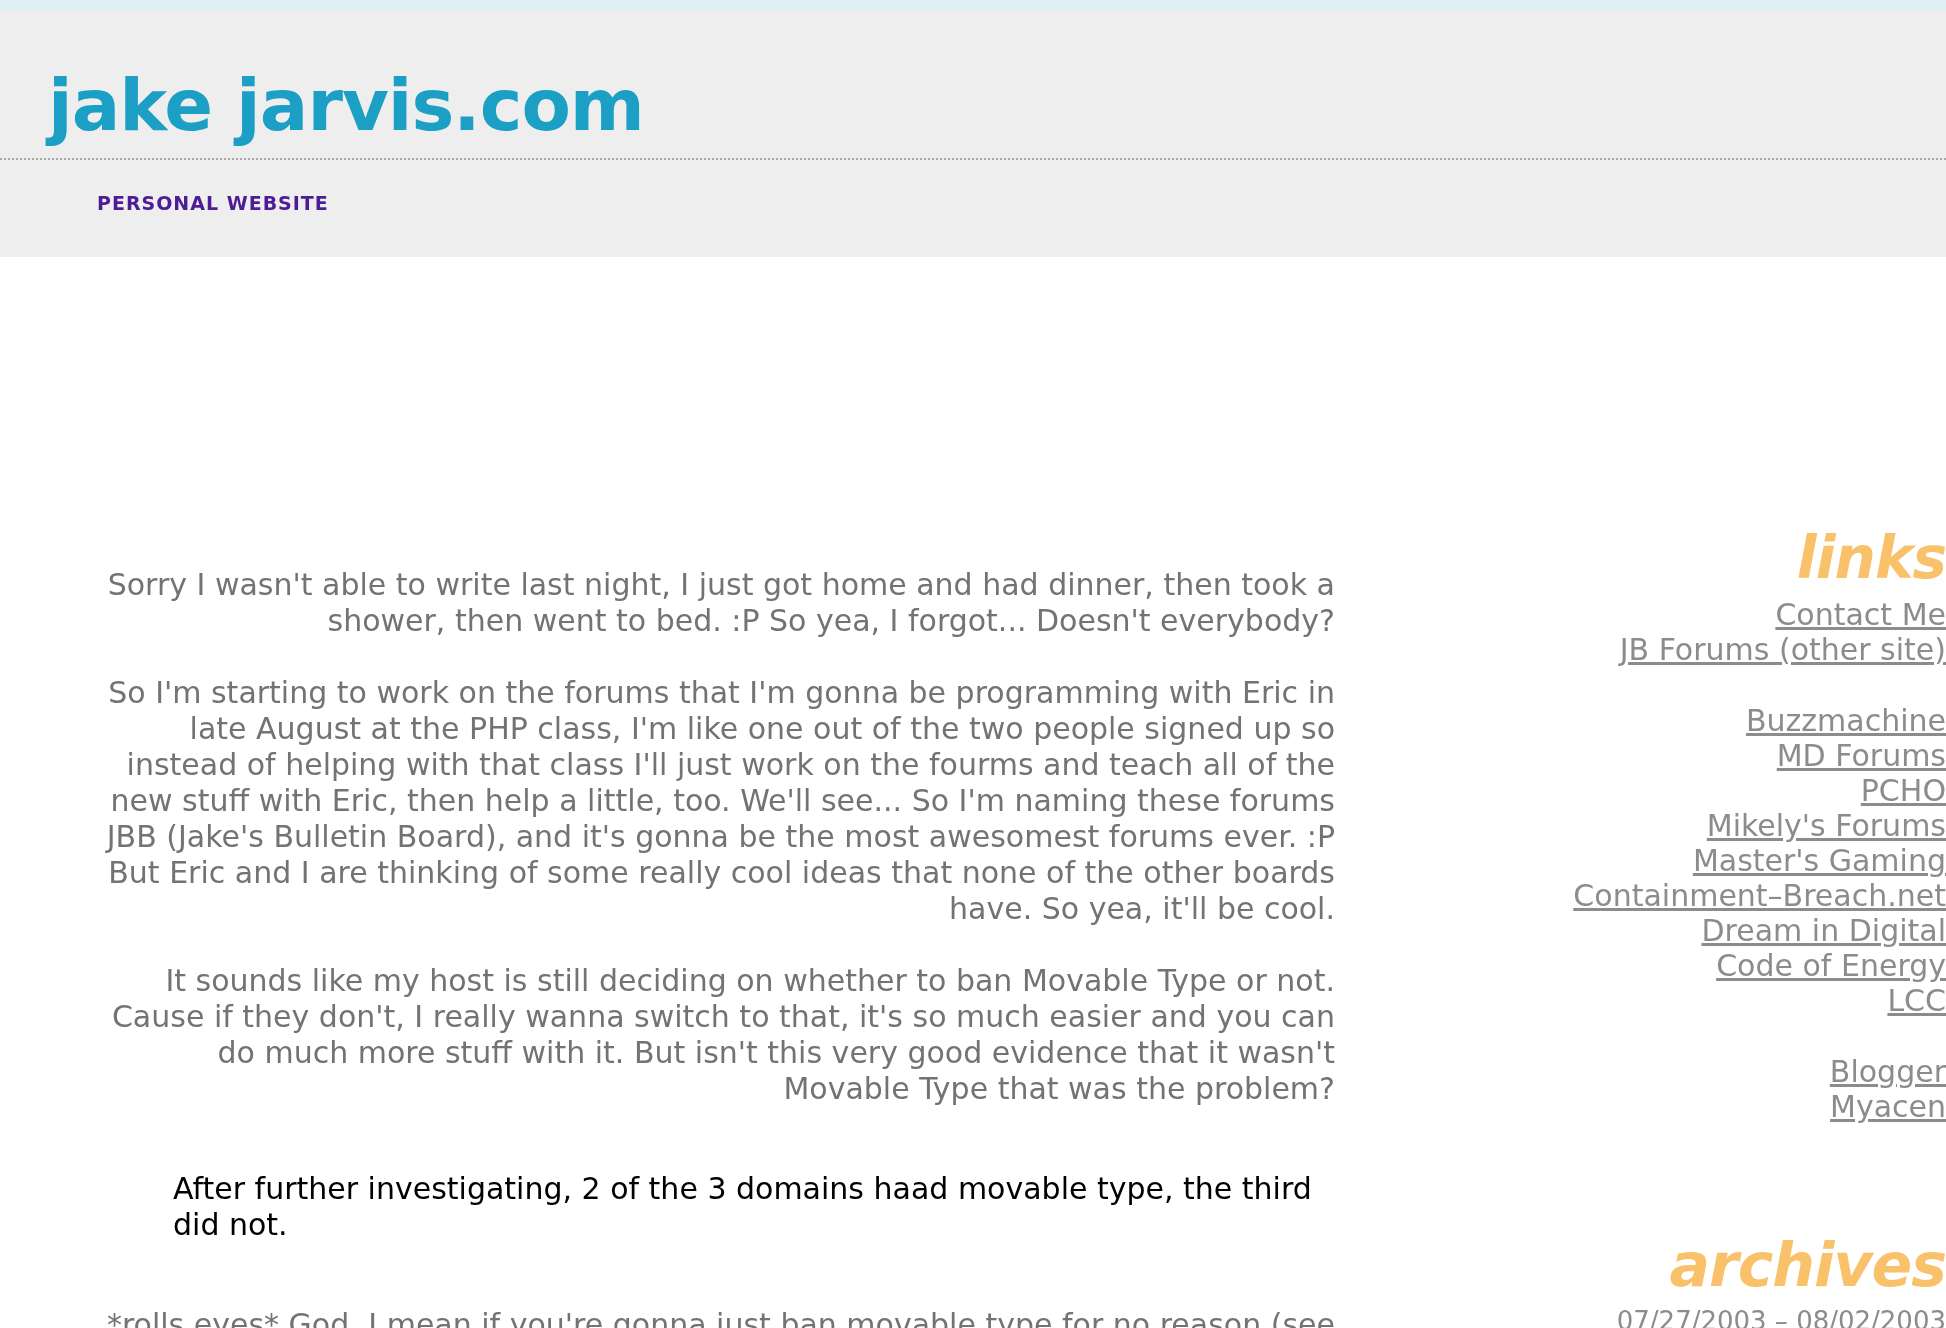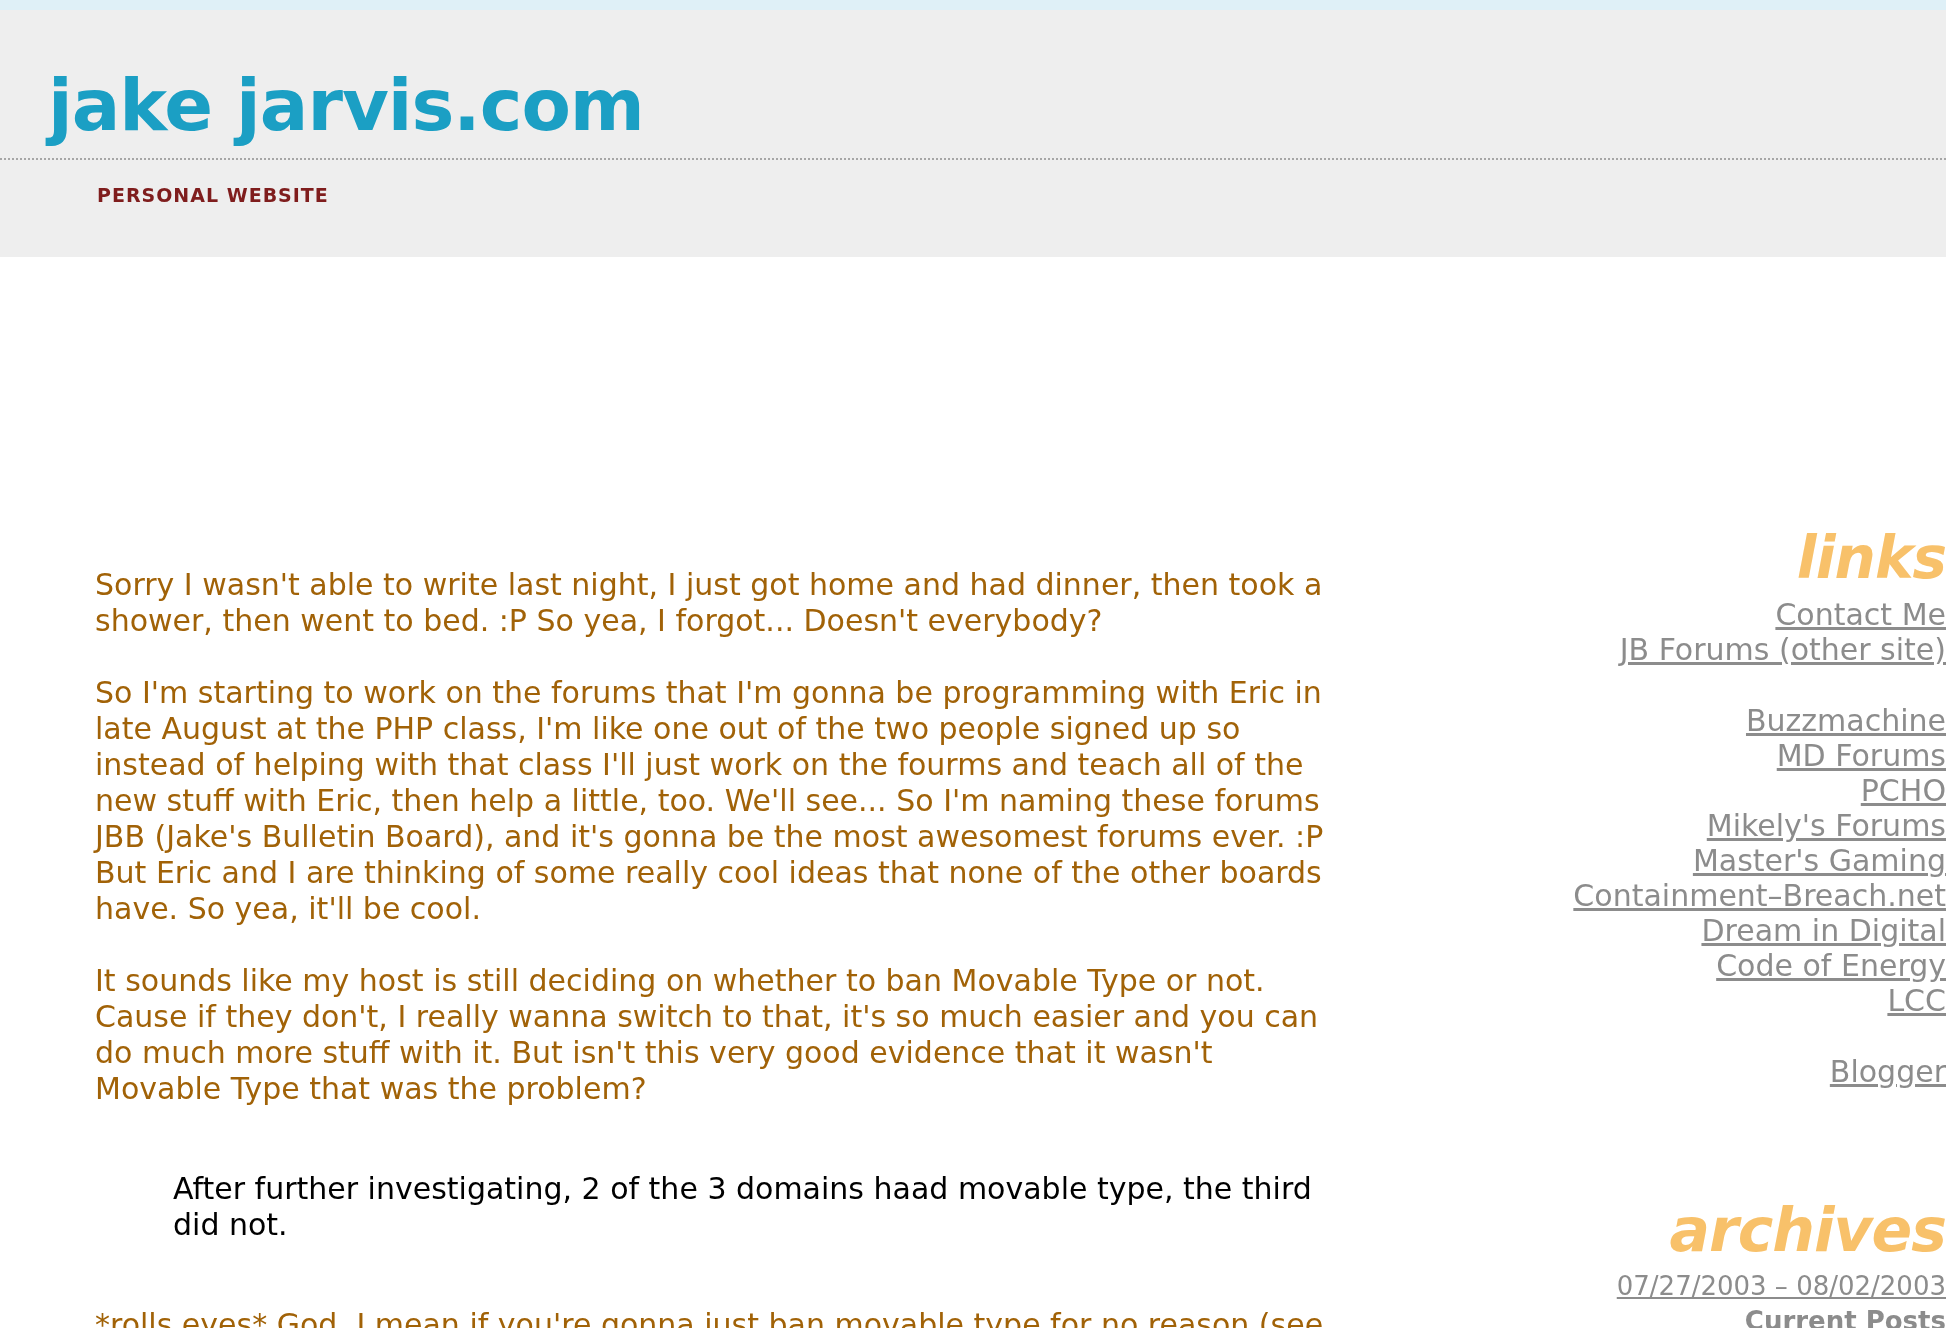--- a/index.html
+++ b/index.html
@@ -45,26 +45,26 @@
     font-size: 72px;
     line-height: 74px;
     color: #1b9fc4;
     letter-spacing: -1px;
     white-space: nowrap;
     z-index: 2;
   }
   .site-tagline {
     position: absolute;
     left: 97px;
-    top: 174px;
+    top: 182px;
     font-family: "DejaVu Sans", sans-serif;
     font-weight: bold;
     font-size: 19px;
     letter-spacing: 1px;
-    color: #7f1d1d;
+    color: #4c1d95;
     z-index: 2;
   }
 
   
   .page {
     position: relative;
     width: 1946px;
   }
   .content {
     position: absolute;
@@ -87,21 +87,22 @@
     font-size: 30px;
     font-weight: bold;
     line-height: 42px;
     margin: 0 0 0 0;
     color: #000;
   }
   .post-para {
     font-size: 30px;
     line-height: 36px;
     margin: 0;
-    color: #a16207;
+    color: #737373;
+    text-align: right;
   }
   .post-spacer {
     height: 36px;
   }
   .post-spacer-lg {
     height: 64px;
   }
   .post-quote {
     font-size: 30px;
     line-height: 36px;
@@ -192,20 +193,21 @@
       <a class="sb-link">Mikely's Forums</a>
       <a class="sb-link">Master's Gaming</a>
       <a class="sb-link">Containment–Breach.net</a>
       <a class="sb-link">Dream in Digital</a>
       <a class="sb-link">Code of Energy</a>
       <a class="sb-link">LCC</a>
     </div>
 
     <div class="link-group">
       <a class="sb-link">Blogger</a>
+      <a class="sb-link">Myacen</a>
     </div>
 
     <div class="archives-block">
       <div class="sidebar-heading archives">archives</div>
       <a class="arch-link">07/27/2003 – 08/02/2003</a>
       <a class="arch-link current">Current Posts</a>
     </div>
   </div>
 
 </div>

